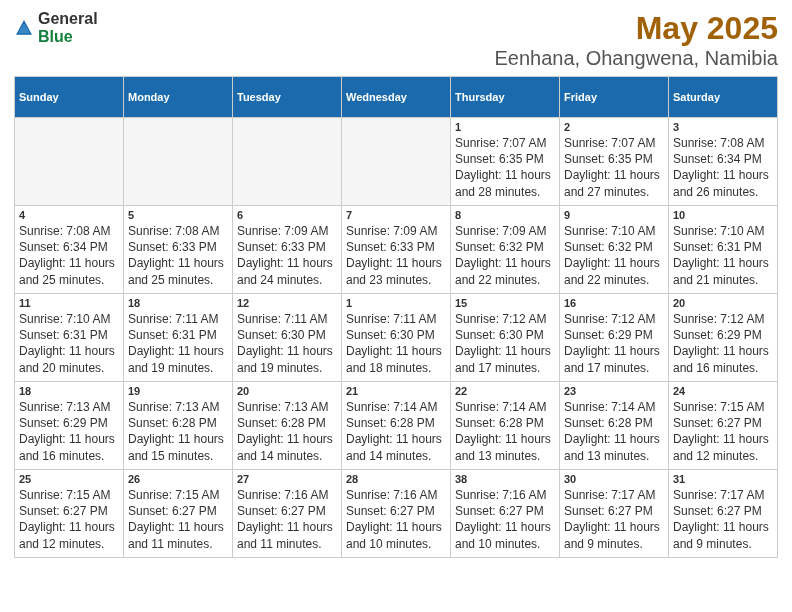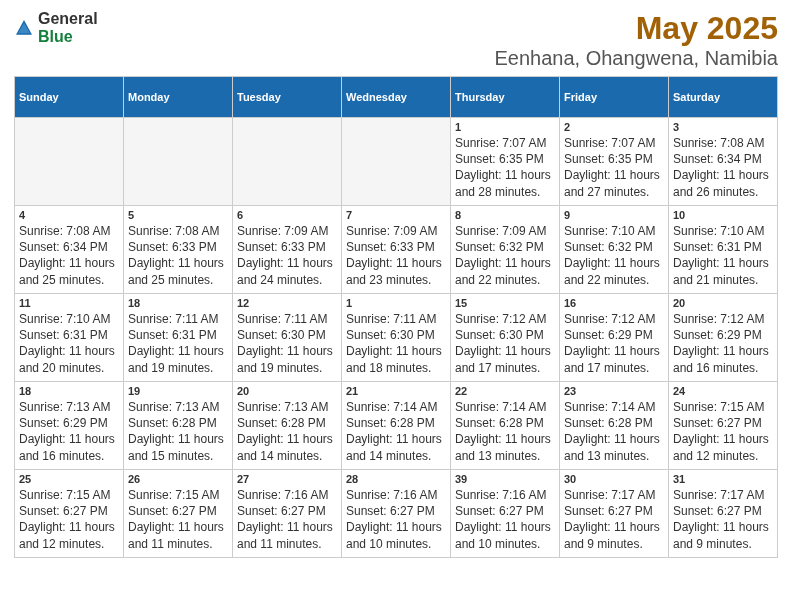--- a/index.html
+++ b/index.html
@@ -333,21 +333,21 @@
 and 11 minutes.</div>
           </td>
           <td class="cell">
             <div class="day-num">28</div>
             <div class="cell-text" style="white-space: pre-line;">Sunrise: 7:16 AM
 Sunset: 6:27 PM
 Daylight: 11 hours
 and 10 minutes.</div>
           </td>
           <td class="cell">
-            <div class="day-num">39</div>
+            <div class="day-num">38</div>
             <div class="cell-text" style="white-space: pre-line;">Sunrise: 7:16 AM
 Sunset: 6:27 PM
 Daylight: 11 hours
 and 10 minutes.</div>
           </td>
           <td class="cell">
             <div class="day-num">30</div>
             <div class="cell-text" style="white-space: pre-line;">Sunrise: 7:17 AM
 Sunset: 6:27 PM
 Daylight: 11 hours

